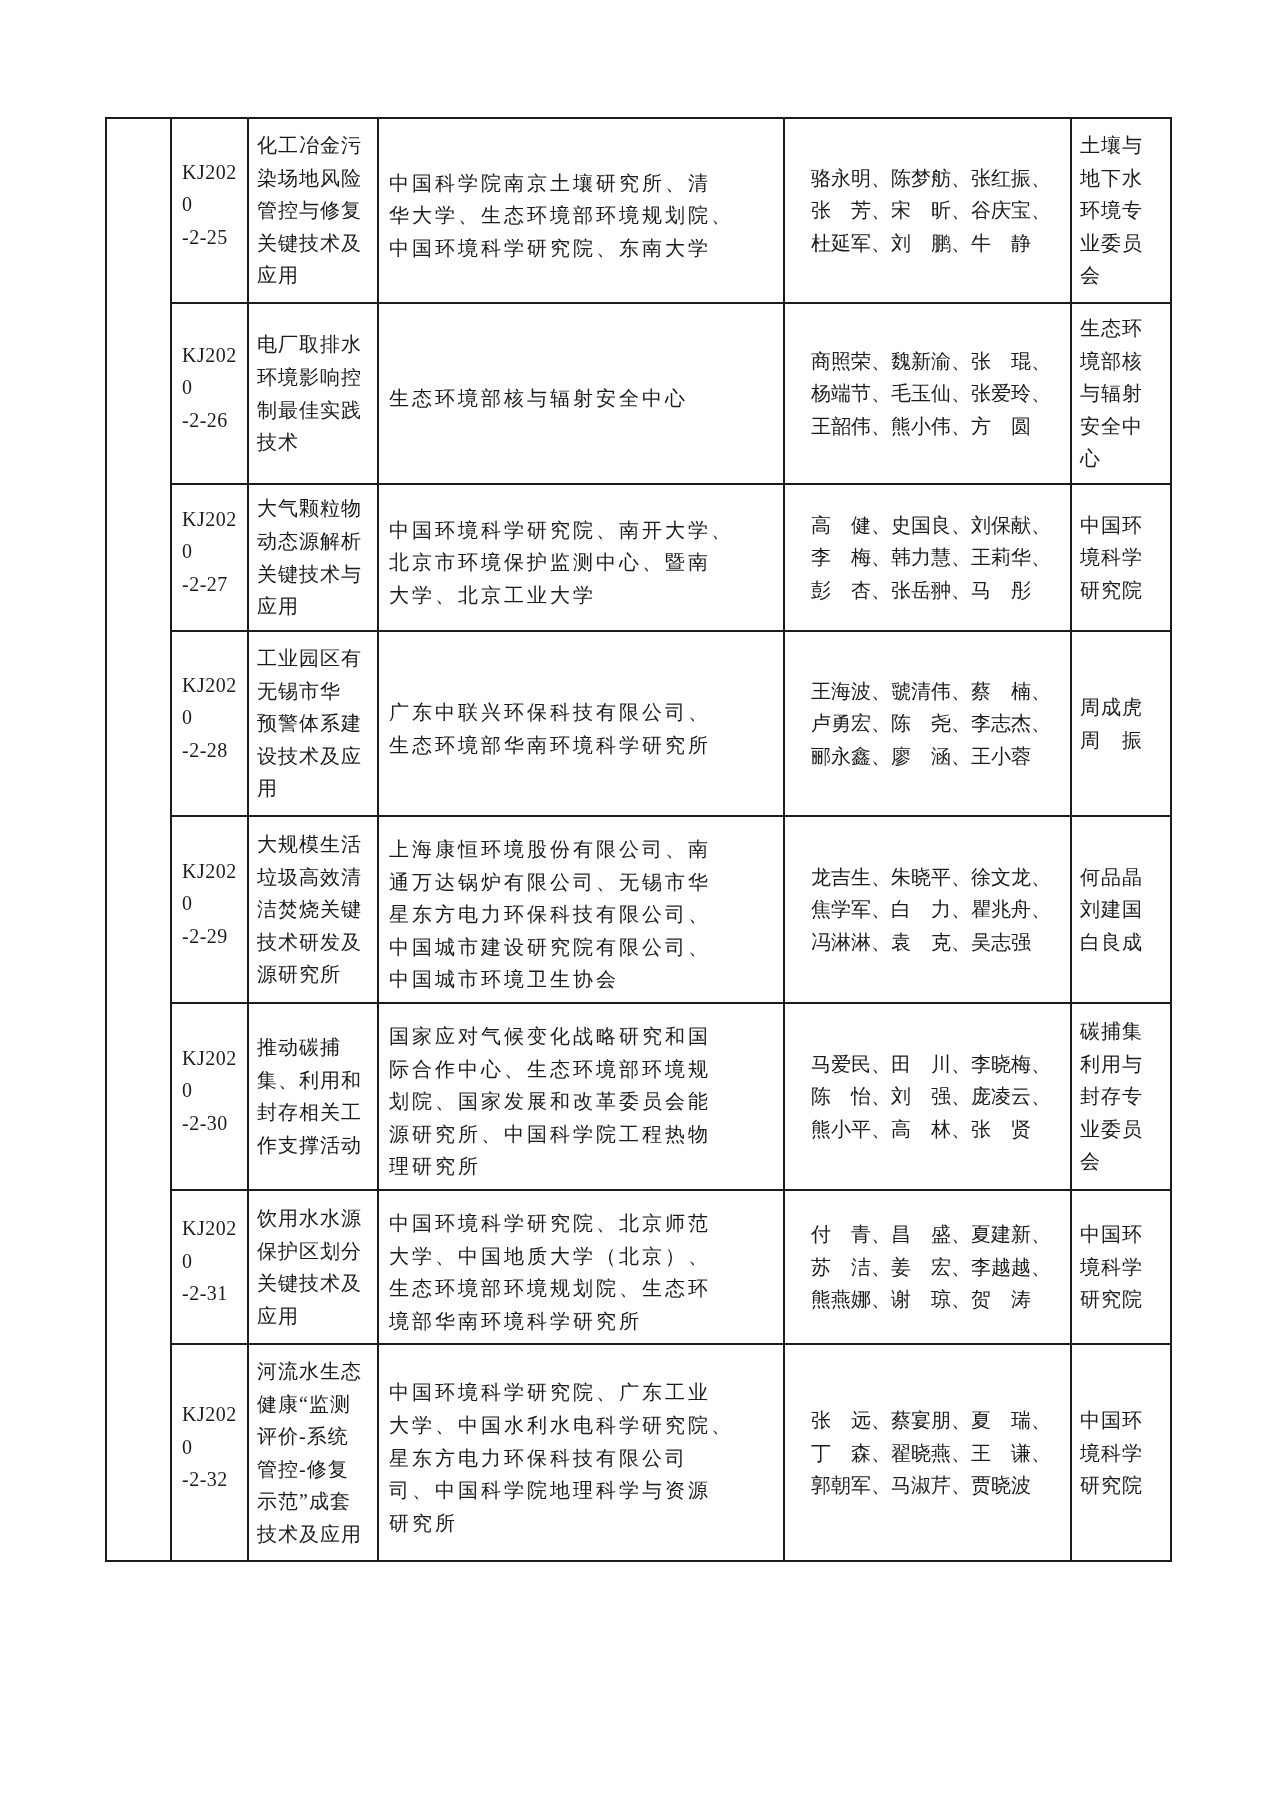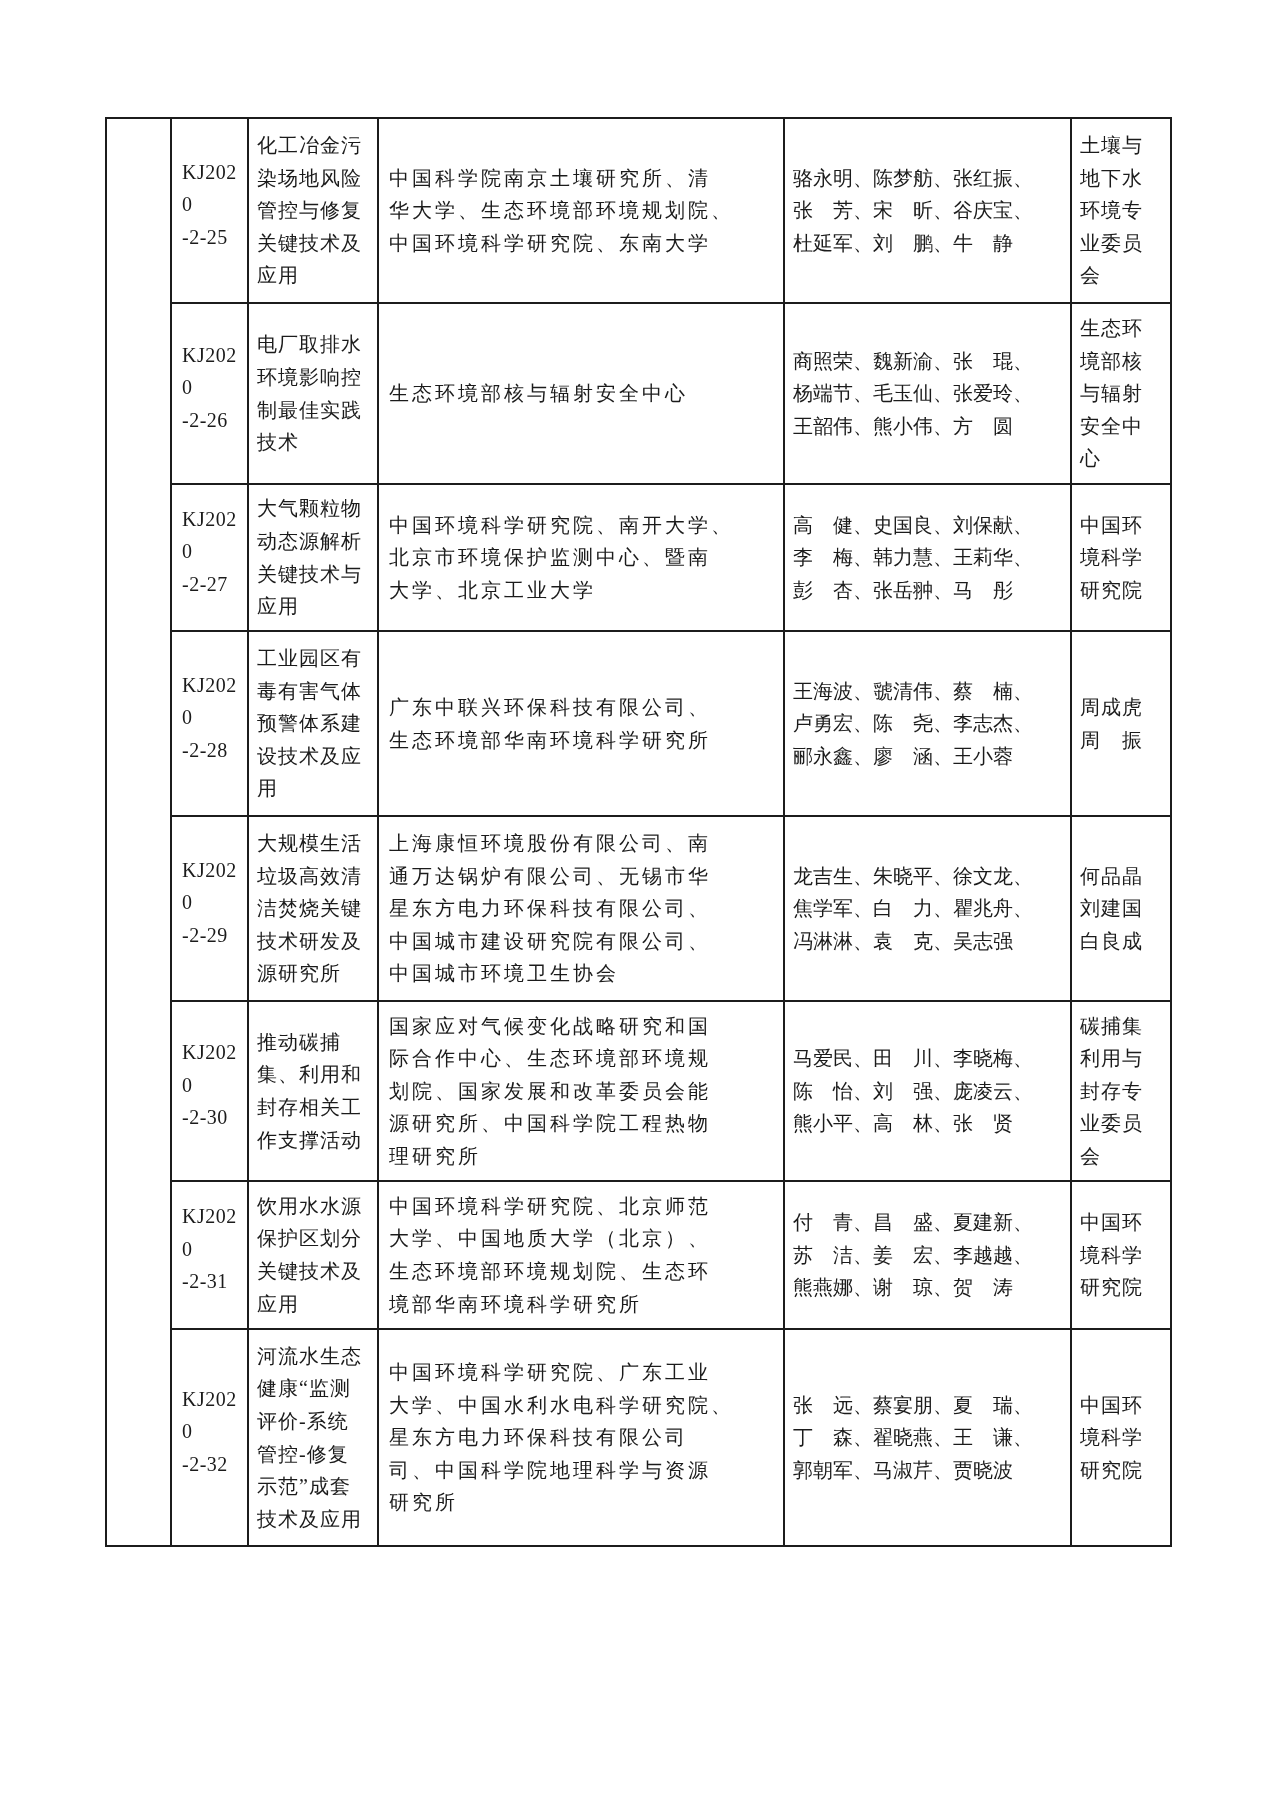--- a/index.html
+++ b/index.html
@@ -45,22 +45,22 @@
   tr.row-3 { height: 147px; }
   tr.row-4 { height: 185px; }
   tr.row-5 { height: 185px; }
   tr.row-6 { height: 180px; }
   tr.row-7 { height: 148px; }
   tr.row-8 { height: 217px; }
 
   td.c-spacer { background: #ffffff; }
   td.c-id     { padding: 4px 4px 16px 10px; letter-spacing: 0.5px; }
   td.c-proj   { padding: 4px 4px 4px 8px; letter-spacing: 1px; }
-  td.c-inst   { padding: 6px 6px 6px 10px; letter-spacing: 3px; }
-  td.c-people { padding: 6px 6px 6px 8px; letter-spacing: 0px; }
+  td.c-inst   { padding: 16px 6px 6px 10px; letter-spacing: 3px; }
+  td.c-people { padding: 6px 6px 6px 26px; letter-spacing: 0px; }
   td.c-nom    { padding: 6px 0 6px 8px; letter-spacing: 1px; }
 </style>
 </head>
 <body>
 
 <div class="page">
   <table class="award-table">
     <colgroup>
       <col class="w-spacer">
       <col class="w-id">
@@ -122,21 +122,21 @@
 李　梅、韩力慧、王莉华、
 彭　杏、张岳翀、马　彤</td>
         <td class="c-nom">中国环
 境科学
 研究院</td>
       </tr>
       <tr class="row-4">
         <td class="c-id">KJ2020
 -2-28</td>
         <td class="c-proj">工业园区有
-毒有害气体
+无锡市华
 预警体系建
 设技术及应
 用</td>
         <td class="c-inst">广东中联兴环保科技有限公司、
 生态环境部华南环境科学研究所</td>
         <td class="c-people">王海波、虢清伟、蔡　楠、
 卢勇宏、陈　尧、李志杰、
 郦永鑫、廖　涵、王小蓉</td>
         <td class="c-nom">周成虎
 周　振</td>

